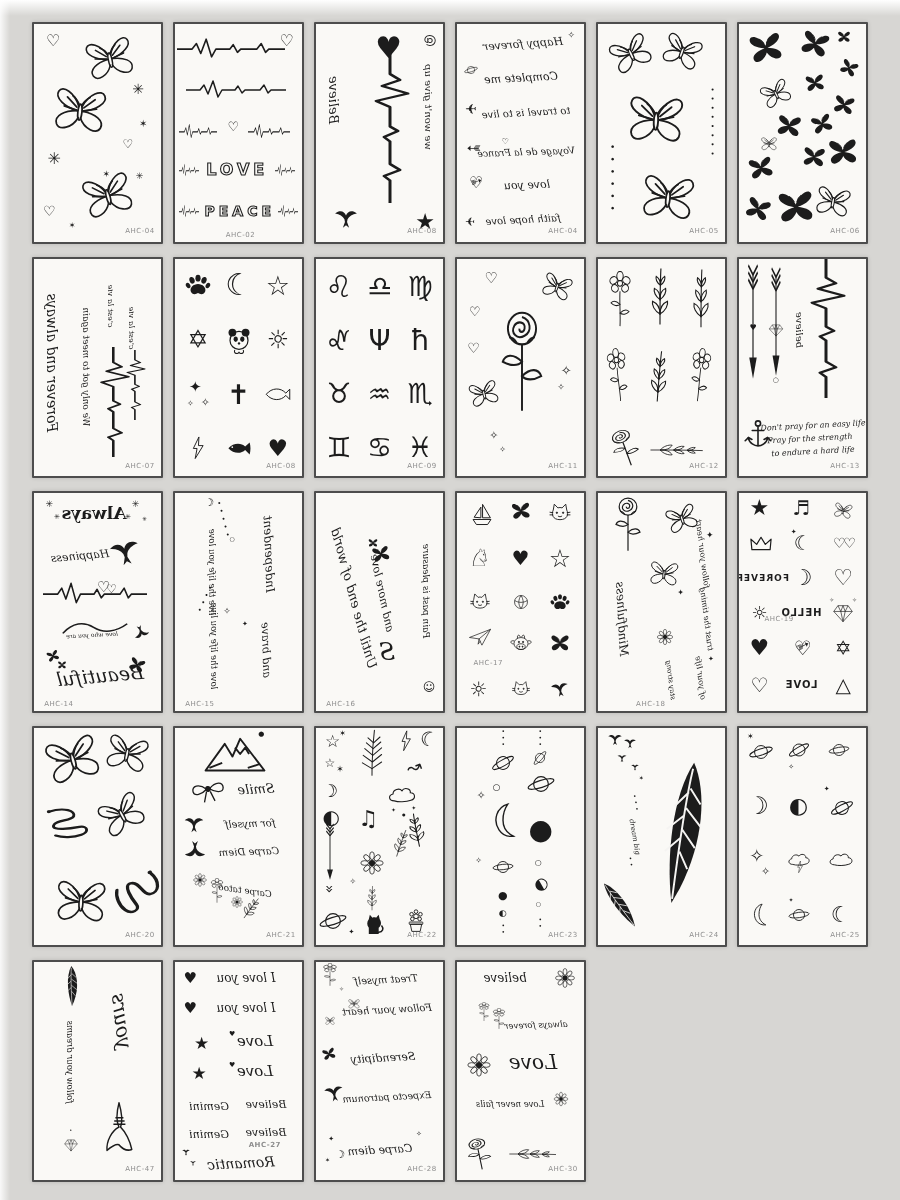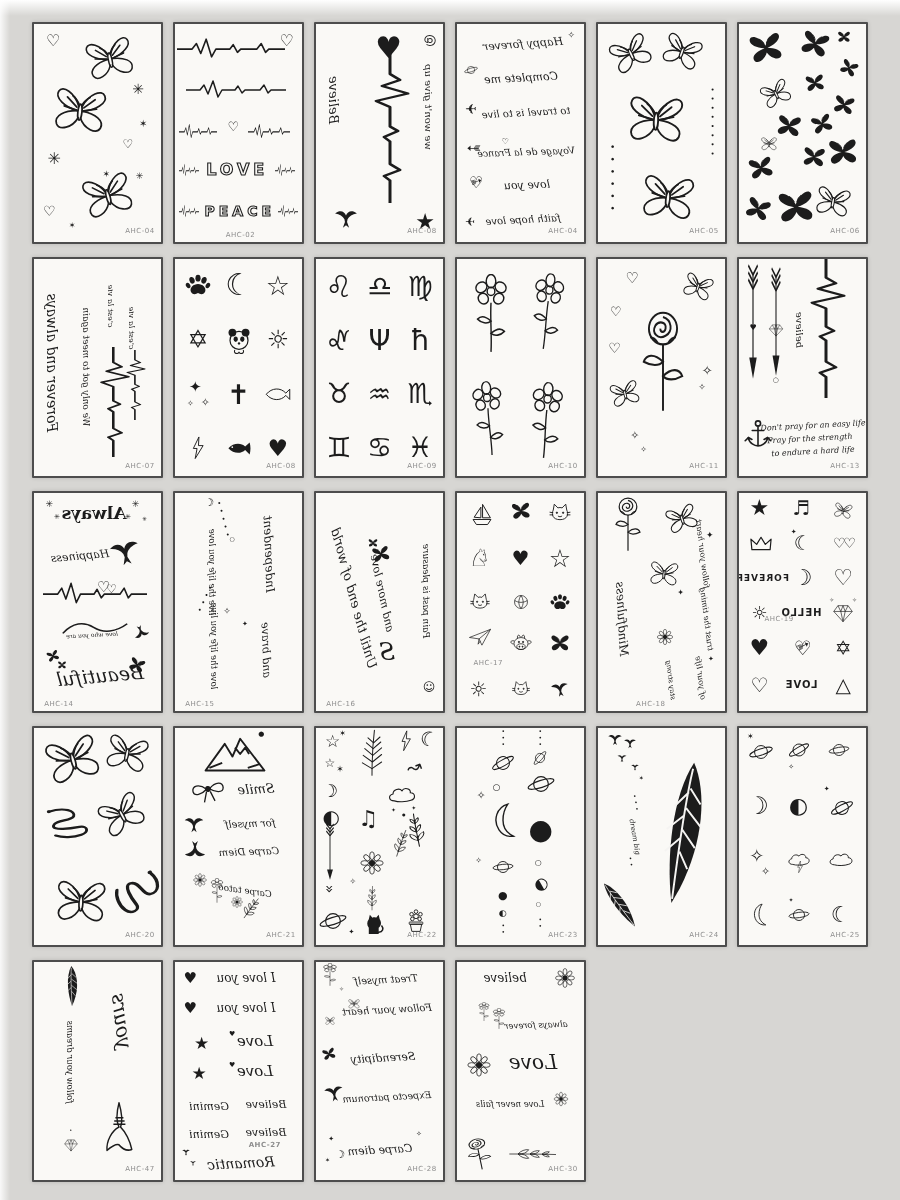--- a/index.html
+++ b/index.html
@@ -234,52 +234,64 @@
         <span class="glyph it" style="font-size: 28px; left: 82%; top: 38%; transform: translate(-50%, -50%);">ħ</span>
         <span class="glyph it" style="font-size: 28px; left: 18%; top: 62%; transform: translate(-50%, -50%);">♉</span>
         <span class="glyph it" style="font-size: 26px; left: 50%; top: 62%; transform: translate(-50%, -50%);">♒</span>
         <span class="glyph it" style="font-size: 28px; left: 82%; top: 62%; transform: translate(-50%, -50%);">♏</span>
         <span class="glyph it" style="font-size: 28px; left: 18%; top: 87%; transform: translate(-50%, -50%);">♊</span>
         <span class="glyph it" style="font-size: 28px; left: 50%; top: 87%; transform: translate(-50%, -50%);">♋</span>
         <span class="glyph it" style="font-size: 28px; left: 82%; top: 87%; transform: translate(-50%, -50%) scaleX(-1);">♓</span>
         <span class="code" style="right: 5%; bottom: 3%;">AHC-09</span>
       </div>
       <div class="card">
-        <svg width="48" height="82" class="it" style="left: 27%; top: 26%; transform: translate(-50%, -50%);">
-          <use href="#s-flower"></use>
-        </svg>
-        <svg width="44" height="80" class="it" style="left: 71%; top: 25%; transform: translate(-50%, -50%) rotate(6deg);">
-          <use href="#s-flower"></use>
-        </svg>
-        <svg width="44" height="78" class="it" style="left: 25%; top: 74%; transform: translate(-50%, -50%) rotate(-5deg);">
-          <use href="#s-flower"></use>
-        </svg>
-        <svg width="46" height="80" class="it" style="left: 70%; top: 75%; transform: translate(-50%, -50%) rotate(4deg);">
-          <use href="#s-flower"></use>
-        </svg>
-        <span class="code" style="right: 5%; bottom: 3%;">AHC-10</span>
-      </div>
-      <div class="card">
         <span class="glyph it" style="font-size: 15px; left: 27%; top: 9%; transform: translate(-50%, -50%);">♡</span>
         <svg width="32" height="32" class="it" style="left: 79%; top: 13%; transform: translate(-50%, -50%) rotate(18deg);">
           <use href="#s-bfly-o"></use>
         </svg>
         <svg width="64" height="108" class="it" style="left: 51%; top: 47%; transform: translate(-50%, -50%);">
           <use href="#s-rose"></use>
         </svg>
         <span class="glyph it" style="font-size: 13px; left: 14%; top: 24%; transform: translate(-50%, -50%);">♡</span>
         <span class="glyph it" style="font-size: 14px; left: 13%; top: 41%; transform: translate(-50%, -50%);">♡</span>
         <svg width="32" height="32" class="it" style="left: 21%; top: 62%; transform: translate(-50%, -50%) rotate(-14deg);">
           <use href="#s-bfly-o"></use>
         </svg>
         <span class="glyph it" style="font-size: 13px; left: 86%; top: 51%; transform: translate(-50%, -50%);">✧</span>
         <span class="glyph it" style="font-size: 9px; left: 82%; top: 59%; transform: translate(-50%, -50%);">✧</span>
         <span class="glyph it" style="font-size: 11px; left: 29%; top: 81%; transform: translate(-50%, -50%);">✧</span>
         <span class="glyph it" style="font-size: 8px; left: 36%; top: 88%; transform: translate(-50%, -50%);">✧</span>
         <span class="code" style="right: 5%; bottom: 3%;">AHC-11</span>
+      </div>
+      <div class="card">
+        <svg width="32" height="58" class="it" style="left: 17%; top: 19%; transform: translate(-50%, -50%);">
+          <use href="#s-flower"></use>
+        </svg>
+        <svg width="28" height="60" class="it" style="left: 49%; top: 17%; transform: translate(-50%, -50%);">
+          <use href="#s-sprig"></use>
+        </svg>
+        <svg width="26" height="62" class="it" style="left: 81%; top: 18%; transform: translate(-50%, -50%);">
+          <use href="#s-sprig"></use>
+        </svg>
+        <svg width="28" height="56" class="it" style="left: 16%; top: 54%; transform: translate(-50%, -50%) rotate(-6deg);">
+          <use href="#s-flower"></use>
+        </svg>
+        <svg width="26" height="54" class="it" style="left: 48%; top: 54%; transform: translate(-50%, -50%) rotate(4deg);">
+          <use href="#s-sprig"></use>
+        </svg>
+        <svg width="28" height="56" class="it" style="left: 80%; top: 54%; transform: translate(-50%, -50%) rotate(6deg);">
+          <use href="#s-flower"></use>
+        </svg>
+        <svg width="40" height="40" class="it" style="left: 21%; top: 87%; transform: translate(-50%, -50%) rotate(-20deg);">
+          <use href="#s-rose"></use>
+        </svg>
+        <svg width="18" height="56" class="it" style="left: 62%; top: 88%; transform: translate(-50%, -50%) rotate(90deg);">
+          <use href="#s-sprig"></use>
+        </svg>
+        <span class="code" style="right: 5%; bottom: 3%;">AHC-12</span>
       </div>
       <div class="card">
         <svg width="14" height="118" class="it" style="left: 11%; top: 29%; transform: translate(-50%, -50%);">
           <use href="#s-arrow"></use>
         </svg>
         <span class="glyph it" style="font-size: 8px; left: 11%; top: 32%; transform: translate(-50%, -50%);">♥</span>
         <svg width="13" height="112" class="it" style="left: 29%; top: 29%; transform: translate(-50%, -50%);">
           <use href="#s-arrow"></use>
         </svg>
         <svg width="16" height="14" class="it" style="left: 29%; top: 33%; transform: translate(-50%, -50%);">

